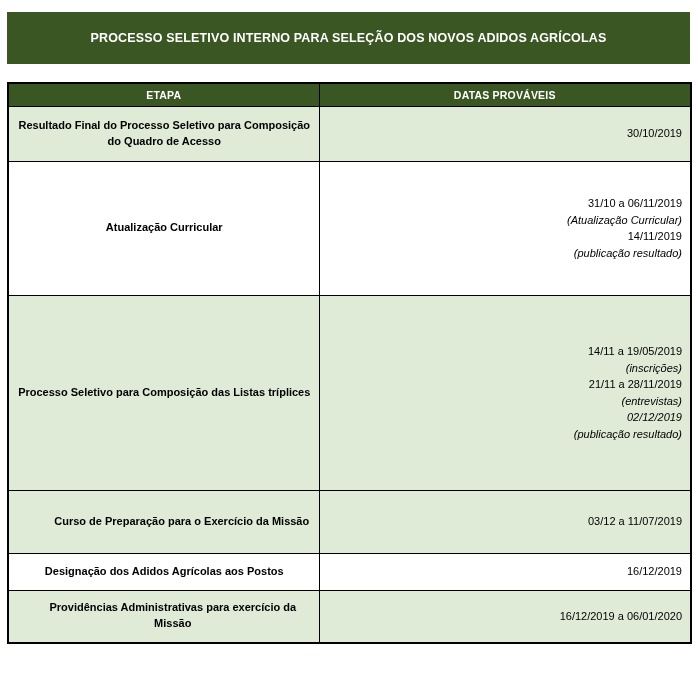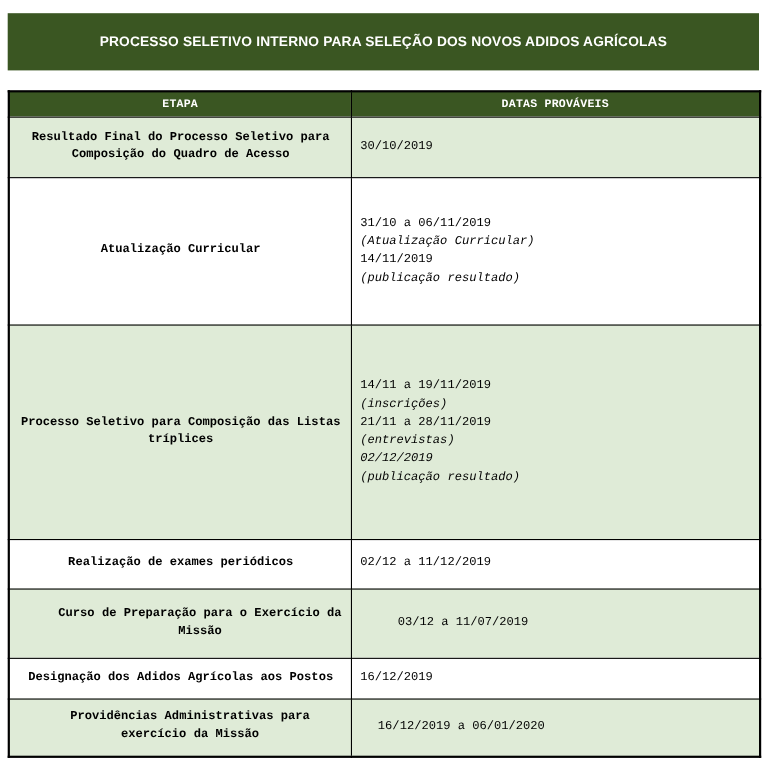--- a/index.html
+++ b/index.html
@@ -47,21 +47,20 @@
 
   
   .schedule-table {
     position: absolute;
     left: 7px;
     top: 82px;
     width: 683px;
     border-collapse: collapse;
     table-layout: fixed;
     border: 2px solid #000000;
-    font-family: Liberation Mono, monospace;
   }
   .schedule-table col.c-etapa  { width: 311px; }
   .schedule-table col.c-datas  { width: 372px; }
 
   .schedule-table th,
   .schedule-table td {
     border: 1.5px solid #000000;
     padding: 0;
     vertical-align: middle;
     box-sizing: border-box;
@@ -81,21 +80,21 @@
   
   td.etapa {
     text-align: center;
     padding: 4px 6px 4px 7px;
     font-size: 11px;
     font-weight: bold;
     color: #000000;
     line-height: 1.45;
   }
   td.datas {
-    text-align: left;
+    text-align: right;
     padding: 6px 8px;
     font-size: 11px;
     color: #000000;
     line-height: 1.5;
   }
 
   tr.tint td { background: #dfebd7; }
   tr.plain td { background: #ffffff; }
 
   .date-group { margin: 0; }
@@ -155,42 +154,34 @@
             <span class="date-main">14/11/2019</span>
             <span class="date-note">(publicação resultado)</span>
           </span>
         </td>
       </tr>
 
       <tr class="tint r3">
         <td class="etapa">Processo Seletivo para Composição das Listas tríplices</td>
         <td class="datas">
           <span class="date-group">
-            <span class="date-main">14/11 a 19/11/2019</span>
+            <span class="date-main">14/11 a 19/05/2019</span>
             <span class="date-note">(inscrições)</span>
           </span>
           <span class="date-group">
             <span class="date-main">21/11 a 28/11/2019</span>
             <span class="date-note">(entrevistas)</span>
           </span>
           <span class="date-group">
             <span class="date-main italic">02/12/2019</span>
             <span class="date-note">(publicação resultado)</span>
           </span>
         </td>
       </tr>
 
-      <tr class="plain r4">
-        <td class="etapa">Realização de exames periódicos</td>
-        <td class="datas">
-          <span class="date-group">
-            <span class="date-main">02/12 a 11/12/2019</span>
-          </span>
-        </td>
-      </tr>
 
       <tr class="tint r5">
         <td class="etapa">Curso de Preparação para o Exercício da Missão</td>
         <td class="datas">
           <span class="date-group">
             <span class="date-main">03/12 a 11/07/2019</span>
           </span>
         </td>
       </tr>
 

